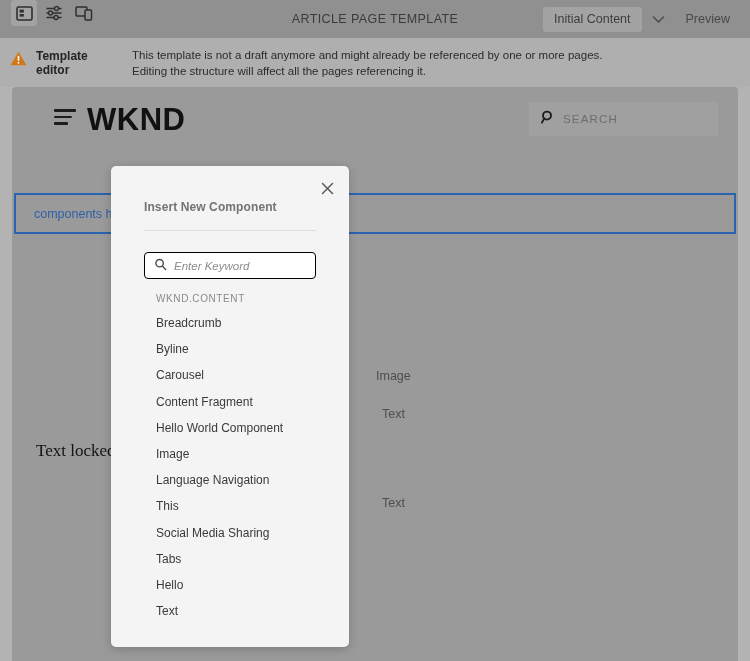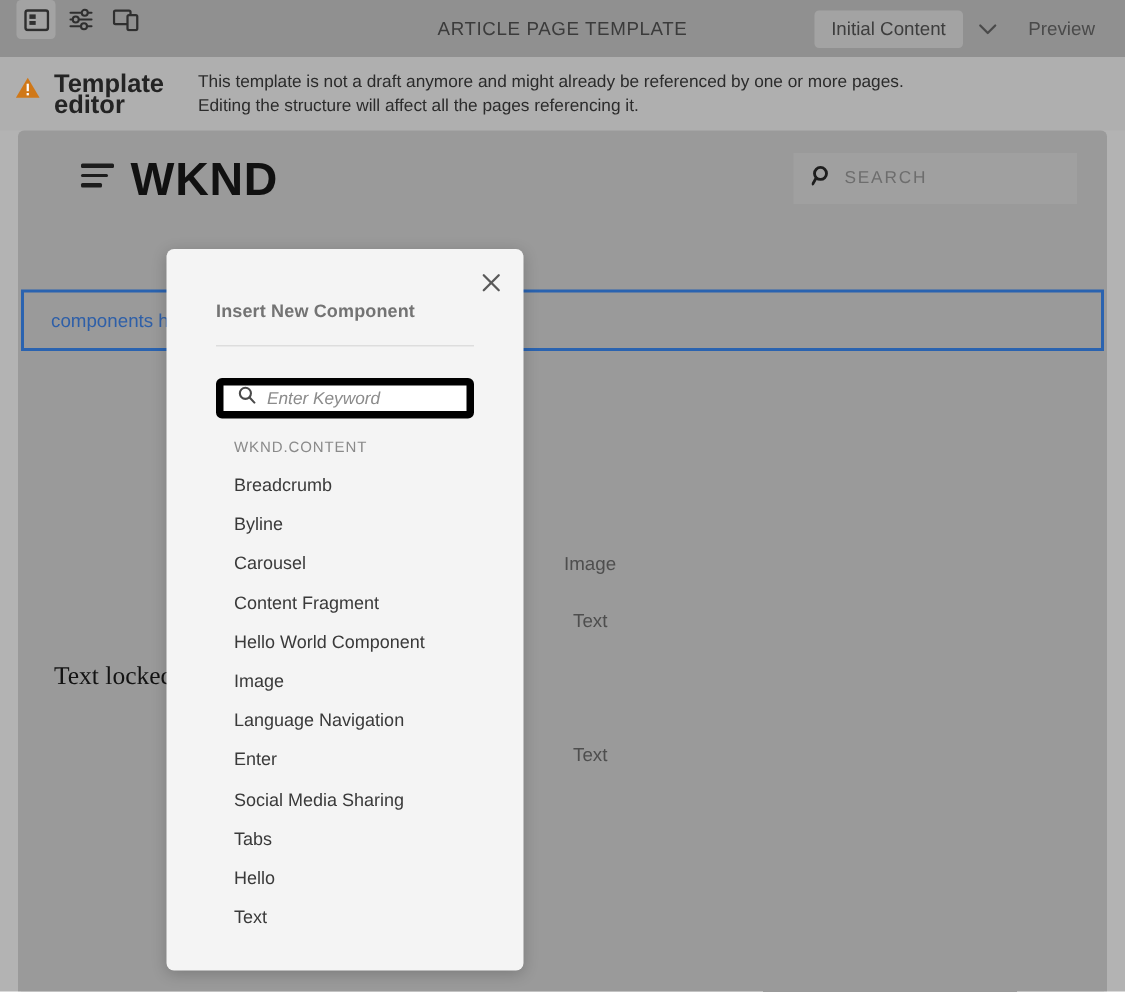--- a/index.html
+++ b/index.html
@@ -74,21 +74,21 @@
   .alertbar {
     position: absolute; left: 0; top: 38px;
     width: 750px; height: 49px;
     background: #afafaf;
     display: flex; align-items: flex-start;
     padding-top: 10px;
   }
   .alert-warn-icon { width: 36px; display: flex; justify-content: center; padding-top: 3px; }
   .alert-title {
     width: 85px;
-    font-size: 17px;
+    font-size: 12px;
     font-weight: bold;
     color: #242424;
     line-height: 14px;
     padding-top: 1px;
   }
   .alert-msg {
     font-size: 11.5px;
     color: #2b2b2b;
     line-height: 15.5px;
     max-width: 500px;
@@ -215,21 +215,21 @@
     letter-spacing: 0.1px;
   }
   .dialog-rule {
     position: absolute; left: 33px; top: 64px;
     width: 172px; height: 1px;
     background: #dddddd;
   }
   .kw-field {
     position: absolute; left: 33px; top: 86px;
     width: 172px; height: 27px;
-    border: 5px solid #000000;
+    border: 1px solid #000000;
     border-radius: 4px;
     background: #ffffff;
     display: flex; align-items: center;
     padding-left: 9px;
     cursor: text;
   }
   .kw-field .kw-input {
     border: none; outline: none;
     background: transparent;
     font-family: "Liberation Sans", sans-serif;
@@ -386,21 +386,21 @@
     <div class="group-label">WKND.CONTENT</div>
 
     <div class="comp-list">
       <div class="comp-item">Breadcrumb</div>
       <div class="comp-item">Byline</div>
       <div class="comp-item">Carousel</div>
       <div class="comp-item">Content Fragment</div>
       <div class="comp-item">Hello World Component</div>
       <div class="comp-item">Image</div>
       <div class="comp-item">Language Navigation</div>
-      <div class="comp-item">Enter</div>
+      <div class="comp-item">This</div>
       <div class="comp-item">Social Media Sharing</div>
       <div class="comp-item">Tabs</div>
       <div class="comp-item">Hello</div>
       <div class="comp-item">Text</div>
     </div>
   </div>
 
 </div>
 
 </body></html>

